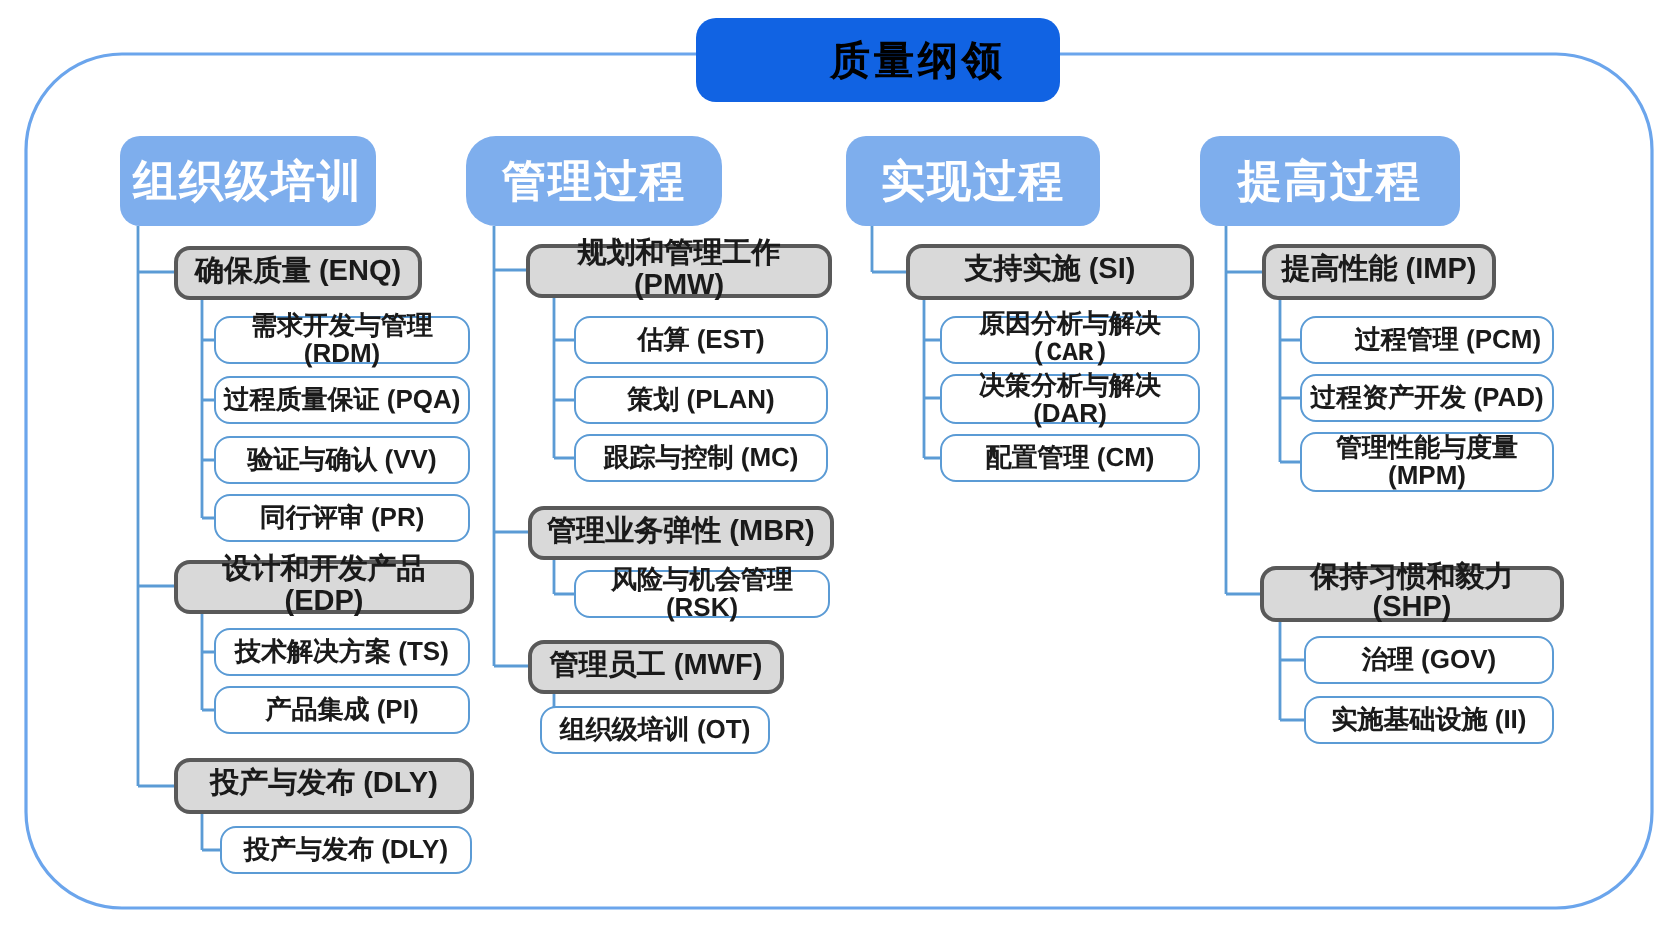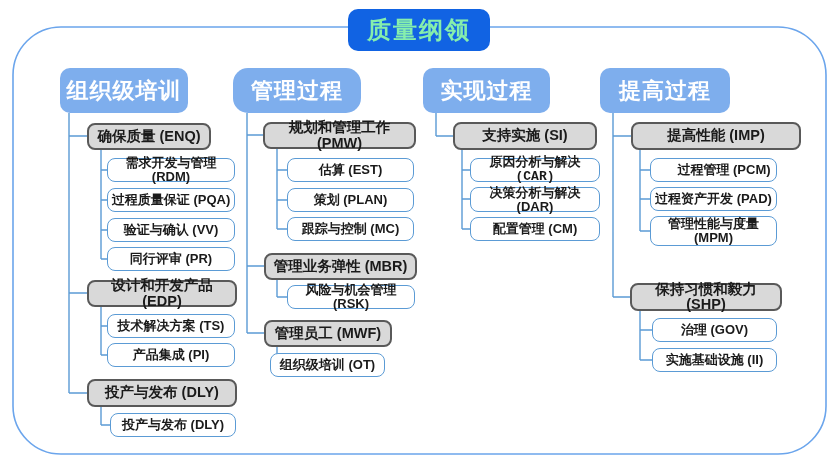--- a/index.html
+++ b/index.html
@@ -1,22 +1,22 @@
 <!DOCTYPE html>
 <html><head>
 <meta charset="utf-8">
 <style>
   html,body{margin:0;padding:0;background:#fff;}
   body{font-family:"Liberation Sans","DejaVu Sans",sans-serif;}
   #canvas{position:relative;width:839px;height:469px;background:#fff;overflow:hidden;}
   #wires{position:absolute;left:0;top:0;width:839px;height:469px;}
   .title-box{
     position:absolute;left:348px;top:9px;width:142px;height:42px;
-    background:#1163e3;border-radius:10px;color:#86efac;font-size:24px;font-weight:bold;
-    display:flex;align-items:center;justify-content:center;letter-spacing:2px;z-index:3;
+    background:#1163e3;border-radius:10px;color:#000000;font-size:20px;font-weight:bold;
+    display:flex;align-items:center;justify-content:center;letter-spacing:2px;z-index:3;padding-left:40px;
   }
   .col-header{
     position:absolute;height:45px;background:#7eaeed;border-radius:10px;
     color:#fff;font-size:22px;font-weight:bold;display:flex;align-items:center;justify-content:center;
     letter-spacing:1px;z-index:2;
   }
   .node{
     position:absolute;display:flex;align-items:center;justify-content:center;
     text-align:center;font-weight:bold;color:#1a1a1a;z-index:2;line-height:1.05;
     box-sizing:border-box;padding:0 3px;
@@ -79,21 +79,21 @@
   <div class="node node-gray" style="left:264px;top:253px;width:153px;height:27px;">管理业务弹性 (MBR)</div>
   <div class="node node-child" style="left:287px;top:285px;width:128px;height:24px;">风险与机会管理 (RSK)</div>
   <div class="node node-gray" style="left:264px;top:320px;width:128px;height:27px;">管理员工 (MWF)</div>
   <div class="node node-child" style="left:270px;top:353px;width:115px;height:24px;">组织级培训 (OT)</div>
 
   <div class="node node-gray" style="left:453px;top:122px;width:144px;height:28px;">支持实施 (SI)</div>
   <div class="node node-child" style="left:470px;top:158px;width:130px;height:24px;font-family:Liberation Mono, monospace;">原因分析与解决 (CAR)</div>
   <div class="node node-child" style="left:470px;top:187px;width:130px;height:25px;">决策分析与解决 (DAR)</div>
   <div class="node node-child" style="left:470px;top:217px;width:130px;height:24px;">配置管理 (CM)</div>
 
-  <div class="node node-gray" style="left:631px;top:122px;width:170px;height:28px;">提高性能 (IMP)</div>
+  <div class="node node-gray" style="left:631px;top:122px;width:117px;height:28px;">提高性能 (IMP)</div>
   <div class="node node-child" style="left:650px;top:158px;width:127px;height:24px;padding-left:24px;">过程管理 (PCM)</div>
   <div class="node node-child" style="left:650px;top:187px;width:127px;height:24px;">过程资产开发 (PAD)</div>
   <div class="node node-child" style="left:650px;top:216px;width:127px;height:30px;">管理性能与度量 (MPM)</div>
   <div class="node node-gray" style="left:630px;top:283px;width:152px;height:28px;">保持习惯和毅力 (SHP)</div>
   <div class="node node-child" style="left:652px;top:318px;width:125px;height:24px;">治理 (GOV)</div>
   <div class="node node-child" style="left:652px;top:348px;width:125px;height:24px;">实施基础设施 (II)</div>
 
 </div>
 
 </body></html>

